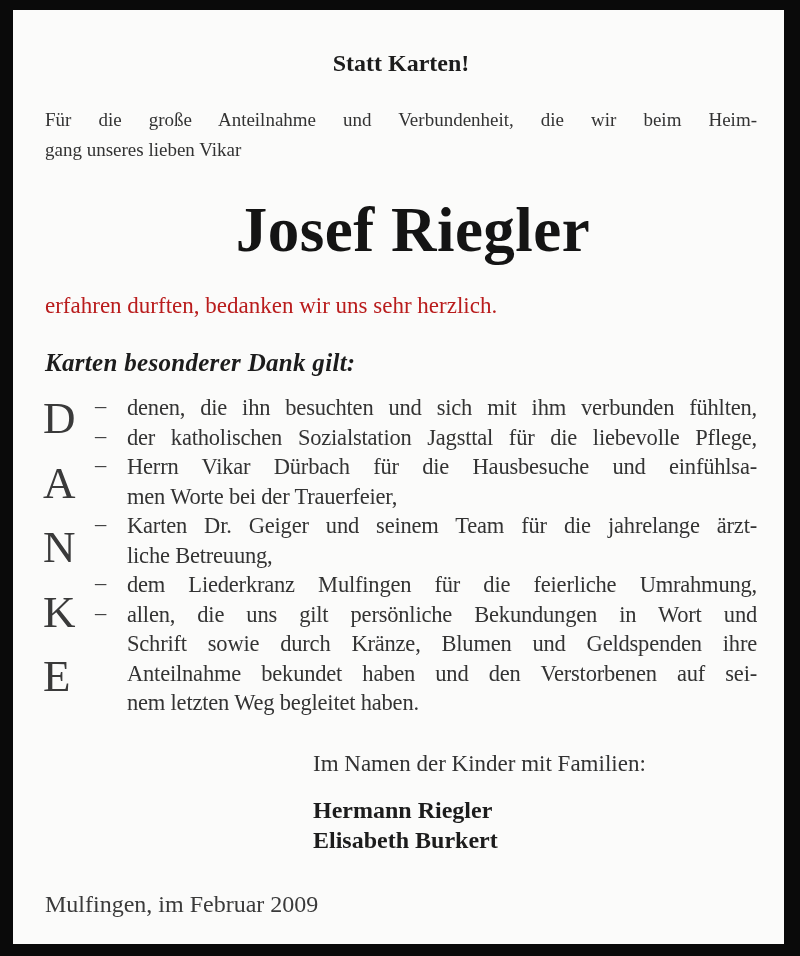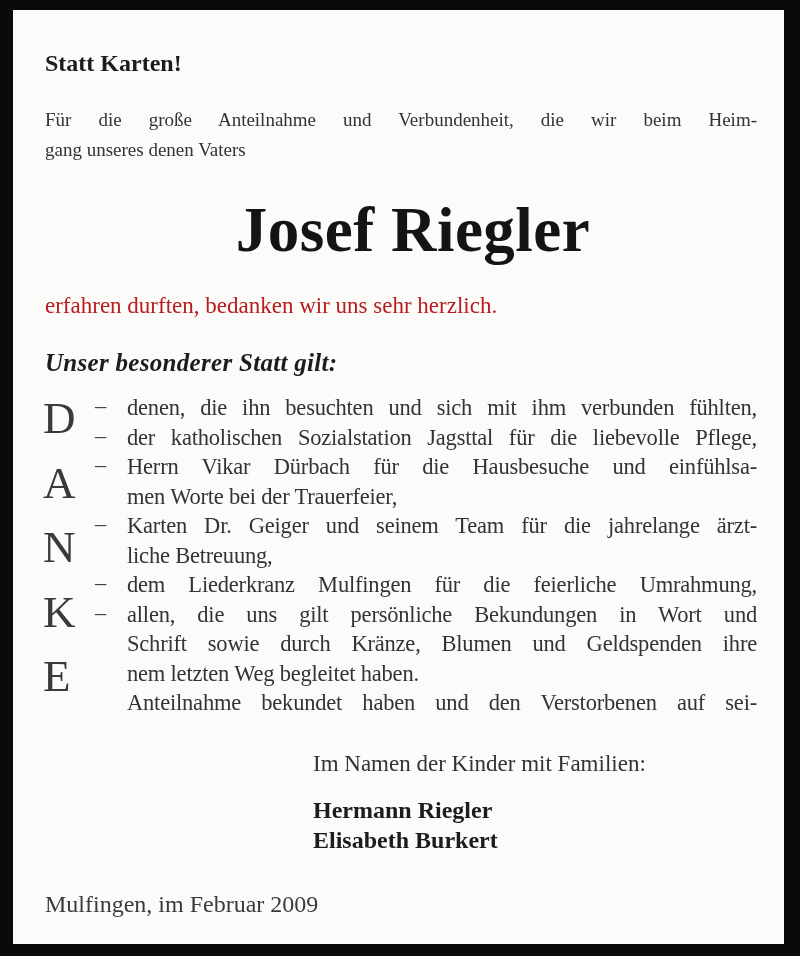--- a/index.html
+++ b/index.html
@@ -13,21 +13,21 @@
   .page {
     position: absolute;
     left: 13px; top: 10px; right: 16px; bottom: 12px;
     background: #fbfbfa;
     color: #2b2b2b;
   }
   .header-row {
     position: absolute;
     left: 32px; right: 27px; top: 40px;
     display: flex;
-    justify-content: flex-start;
+    justify-content: center;
     align-items: baseline;
   }
   .pre-header {
     font-weight: 700;
     font-size: 24px;
     color: #1c1c1c;
   }
   .notice-type {
     font-weight: 700;
     font-size: 25px;
@@ -127,28 +127,28 @@
 <body>
 
 <div class="page">
 
   <div class="header-row">
     <span class="pre-header">Statt Karten!</span>
   </div>
 
   <div class="intro">
     <div class="line stretch">Für die große Anteilnahme und Verbundenheit, die wir beim Heim-</div>
-    <div class="line">gang unseres denen Vaters</div>
+    <div class="line">gang unseres lieben Vikar</div>
   </div>
 
   <h1 class="title">Josef Riegler</h1>
 
   <div class="thanks-line">erfahren durften, bedanken wir uns sehr herzlich.</div>
 
-  <div class="dank-heading">Unser besonderer Statt gilt:</div>
+  <div class="dank-heading">Karten besonderer Dank gilt:</div>
 
   <div class="danke-col">
     <span class="danke-letter">D</span>
     <span class="danke-letter">A</span>
     <span class="danke-letter">N</span>
     <span class="danke-letter">K</span>
     <span class="danke-letter">E</span>
   </div>
 
   <div class="thanks-list">
@@ -177,22 +177,22 @@
 
     <div class="list-item">
       <span class="dash">–</span>
       <div class="line stretch">dem Liederkranz Mulfingen für die feierliche Umrahmung,</div>
     </div>
 
     <div class="list-item">
       <span class="dash">–</span>
       <div class="line stretch">allen, die uns gilt persönliche Bekundungen in Wort und</div>
       <div class="line stretch">Schrift sowie durch Kränze, Blumen und Geldspenden ihre</div>
+      <div class="line stretch">Anteilnahme bekundet haben und den Verstorbenen auf sei-</div>
       <div class="line">nem letzten Weg begleitet haben.</div>
-      <div class="line stretch">Anteilnahme bekundet haben und den Verstorbenen auf sei-</div>
     </div>
 
   </div>
 
   <div class="closing">
     <div class="in-name-of">Im Namen der Kinder mit Familien:</div>
     <div class="signatory">Hermann Riegler</div>
     <div class="signatory">Elisabeth Burkert</div>
   </div>
 

